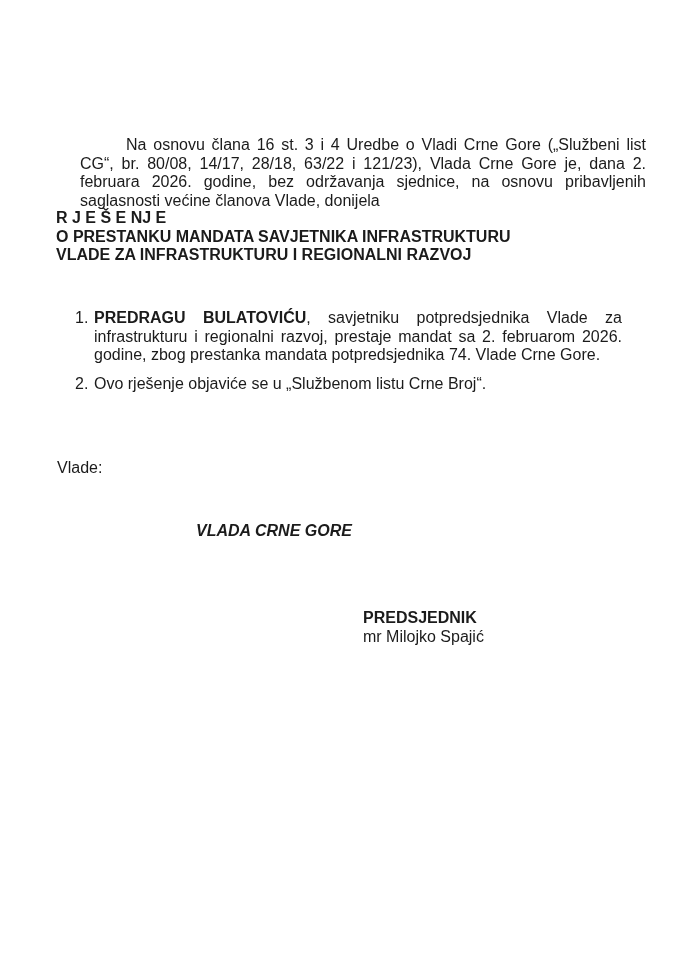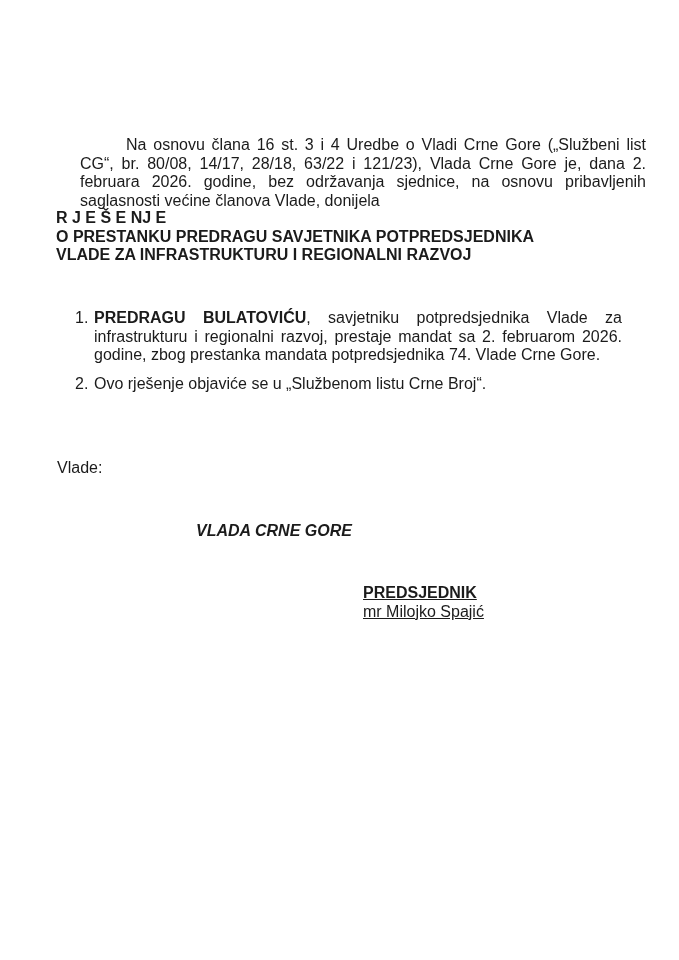--- a/index.html
+++ b/index.html
@@ -67,38 +67,37 @@
   }
   .issuer {
     position: absolute;
     top: 522px;
     left: 196px;
     font-weight: bold;
     font-style: italic;
   }
   .signature {
     position: absolute;
-    top: 584px;
+    top: 609px;
     left: 363px;
-    text-decoration: underline;
   }
   .sig-title {
     font-weight: bold;
   }
 </style>
 </head>
 <body>
 
 <div class="page">
 
   <p class="intro">Na osnovu člana 16 st. 3 i 4 Uredbe o Vladi Crne Gore („Službeni list CG“, br. 80/08, 14/17, 28/18, 63/22 i 121/23), Vlada Crne Gore je, dana 2. februara 2026. godine, bez održavanja sjednice, na osnovu pribavljenih saglasnosti većine članova Vlade, donijela</p>
 
   <div class="title-block">
     <div>R J E Š E NJ E</div>
-    <div>O PRESTANKU PREDRAGU SAVJETNIKA POTPREDSJEDNIKA</div>
+    <div>O PRESTANKU MANDATA SAVJETNIKA INFRASTRUKTURU</div>
     <div>VLADE ZA INFRASTRUKTURU I REGIONALNI RAZVOJ</div>
   </div>
 
   <div class="items">
     <div class="item">
       <span class="item-num">1.</span>
       <p class="item-text"><b>PREDRAGU BULATOVIĆU</b><span>, savjetniku potpredsjednika Vlade za infrastrukturu i regionalni razvoj, prestaje mandat sa 2. februarom 2026. godine, zbog prestanka mandata potpredsjednika 74. Vlade Crne Gore.</span></p>
     </div>
     <div class="item">
       <span class="item-num">2.</span>

